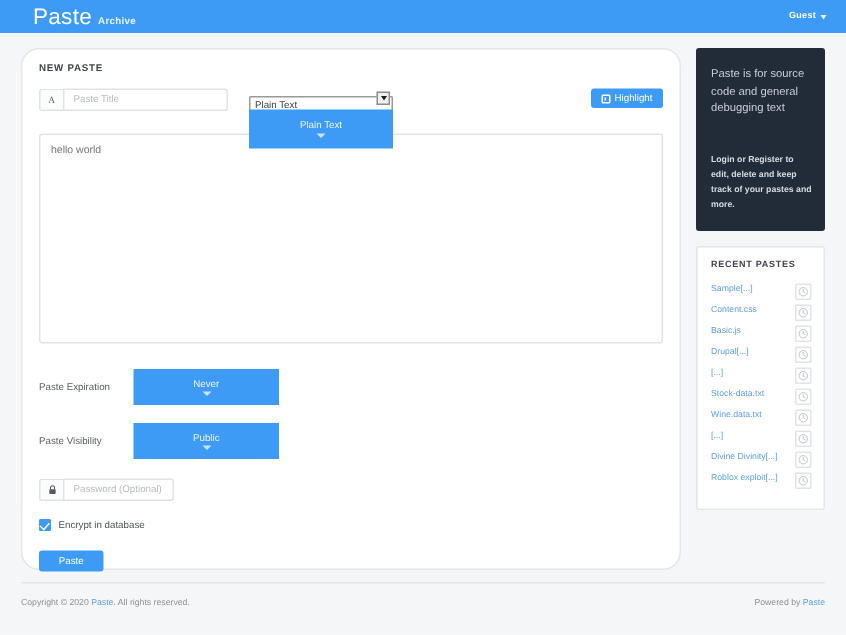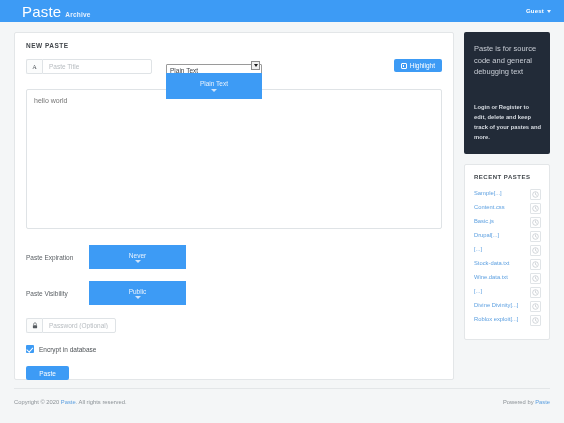--- a/index.html
+++ b/index.html
@@ -49,21 +49,21 @@
     padding: 10px 12px 0 14px;
     height: 358px;
   }
   .col-main { width: 440px; }
   .col-side { width: 86px; display: flex; flex-direction: column; gap: 10px;}
 
   
   .card {
     background: #ffffff;
     border: 1px solid #e3e6e8;
-    border-radius: 2px;
+    border-radius: 12px;
     padding: 9px 11px 14px 11px;
     height: 348px;
   }
   .section-title {
     font-size: 6.5px;
     font-weight: bold;
     letter-spacing: 0.5px;
     color: #41464b;
     margin-bottom: 10px;
   }

